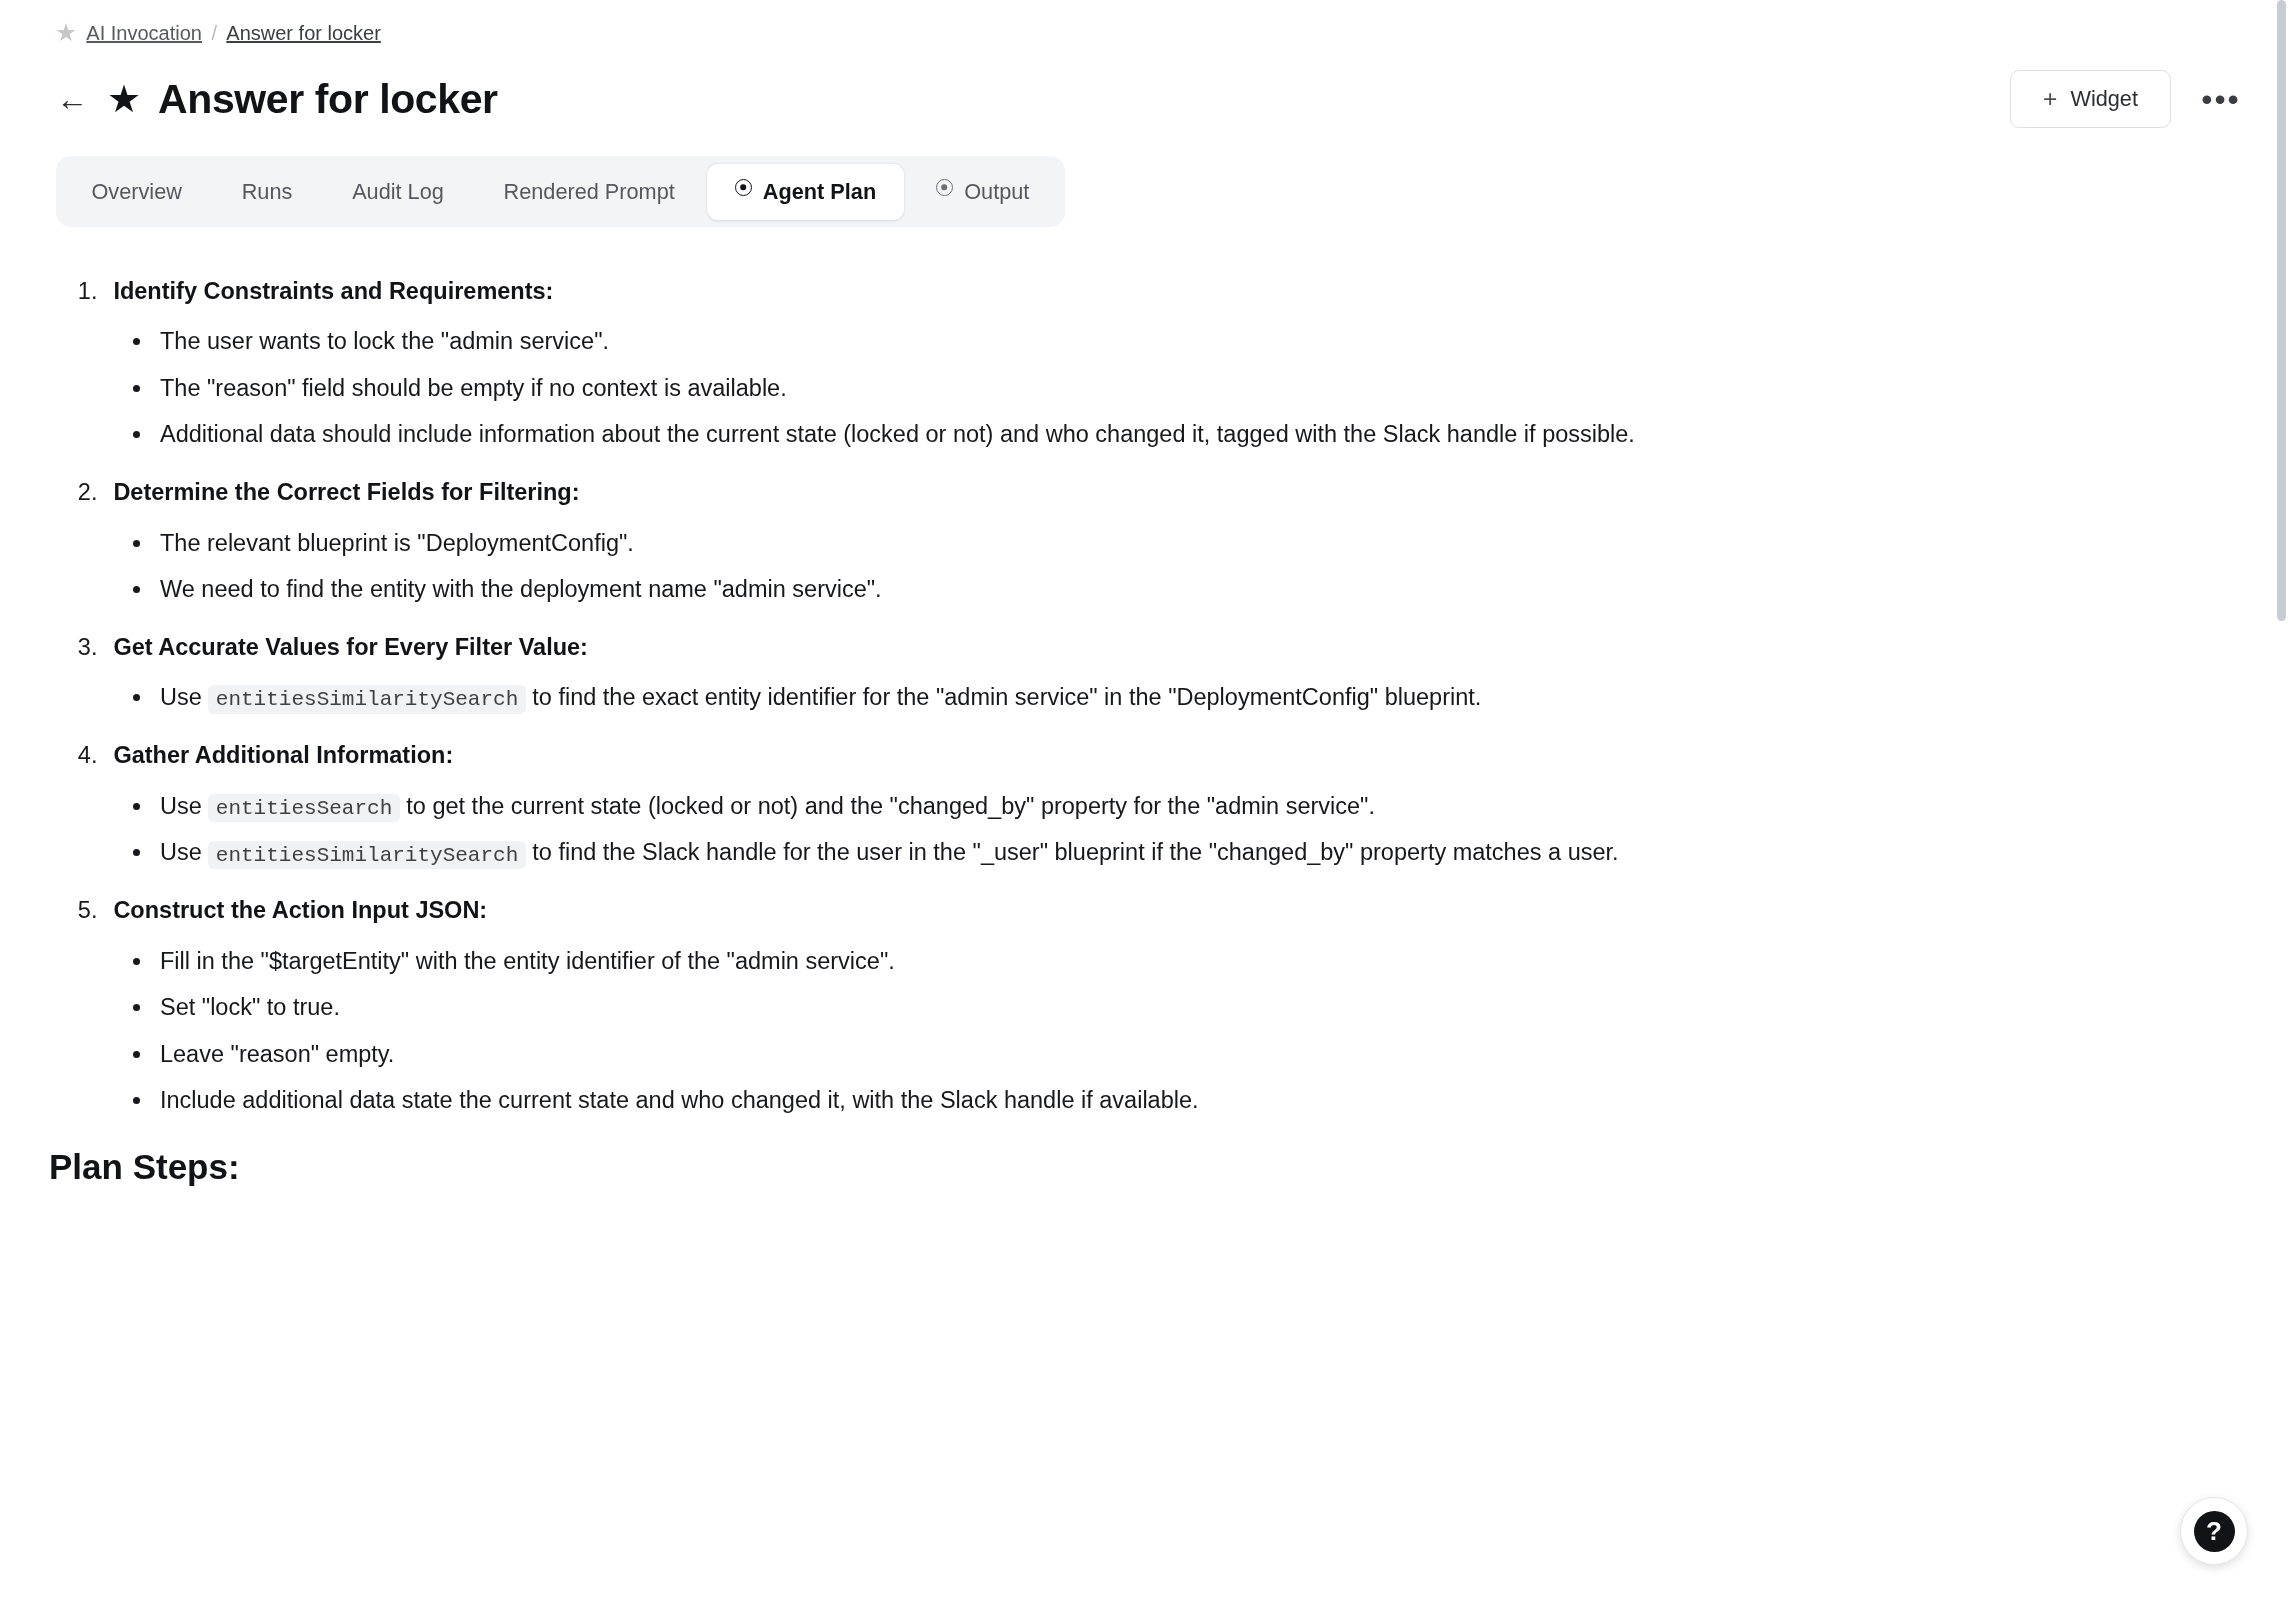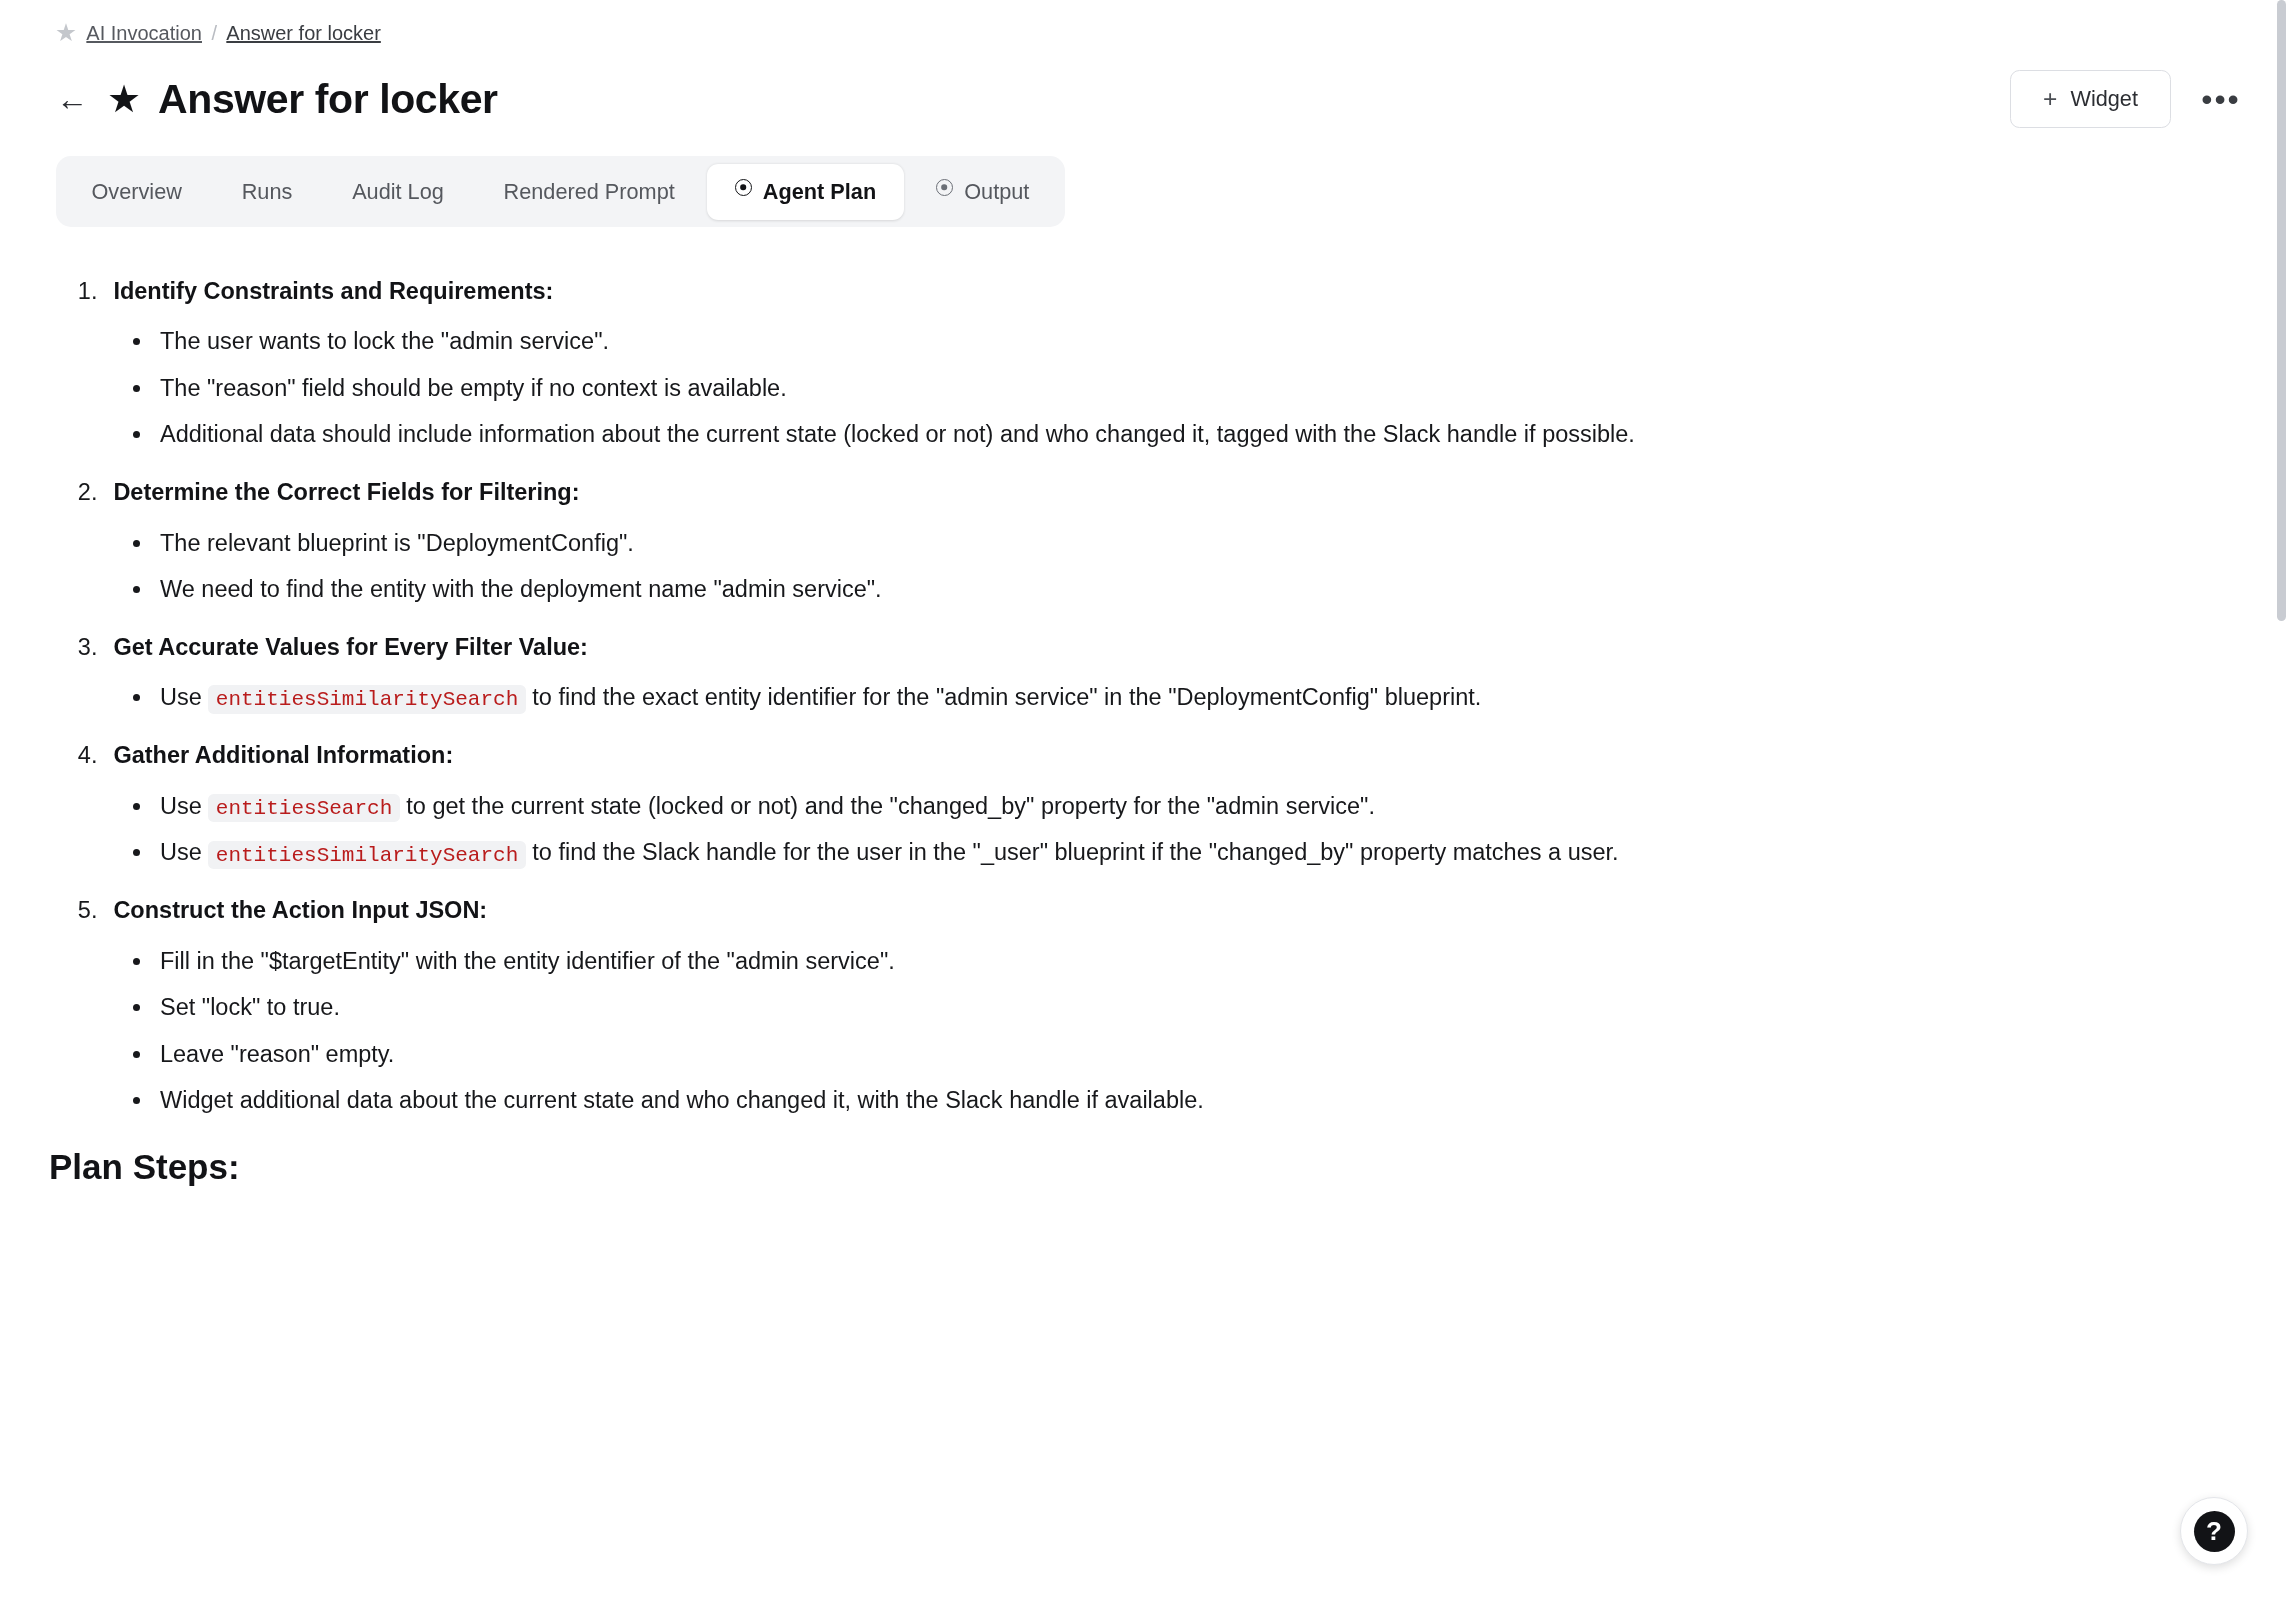--- a/index.html
+++ b/index.html
@@ -168,21 +168,21 @@
     padding-left: 5.6px;
     font-weight: 400;
     color: #17181b;
   }
   code.inline {
     font-family: "Liberation Mono", monospace;
     background: #f1f2f4;
     border-radius: 5.6px;
     padding: 2.8px 7.5px;
     font-size: 21px;
-    color: #b91c1c;
+    color: #404040;
   }
   h2.section-title {
     font-size: 35px;
     font-weight: 700;
     margin: 20px 0 0 0;
     color: #121316;
   }
   ol.plan-steps {
     margin: 17px 0 0 0;
     padding-left: 55px;
@@ -308,21 +308,21 @@
           <li>Use <code class="inline">entitiesSimilaritySearch</code> to find the exact entity identifier for the "admin service" in the "DeploymentConfig" blueprint.</li>
         </ul></li>
       <li><span class="li-head">Gather Additional Information:</span><ul class="bullets">
           <li>Use <code class="inline">entitiesSearch</code> to get the current state (locked or not) and the "changed_by" property for the "admin service".</li>
           <li>Use <code class="inline">entitiesSimilaritySearch</code> to find the Slack handle for the user in the "_user" blueprint if the "changed_by" property matches a user.</li>
         </ul></li>
       <li><span class="li-head">Construct the Action Input JSON:</span><ul class="bullets">
           <li>Fill in the "$targetEntity" with the entity identifier of the "admin service".</li>
           <li>Set "lock" to true.</li>
           <li>Leave "reason" empty.</li>
-          <li>Widget additional data about the current state and who changed it, with the Slack handle if available.</li>
+          <li>Include additional data state the current state and who changed it, with the Slack handle if available.</li>
         </ul></li>
     </ol>
   <h2 class="section-title">Plan Steps:</h2>
 </div>
 
 
 <div class="scrollbar-track">
   <div class="scrollbar-thumb"></div>
 </div>
 

